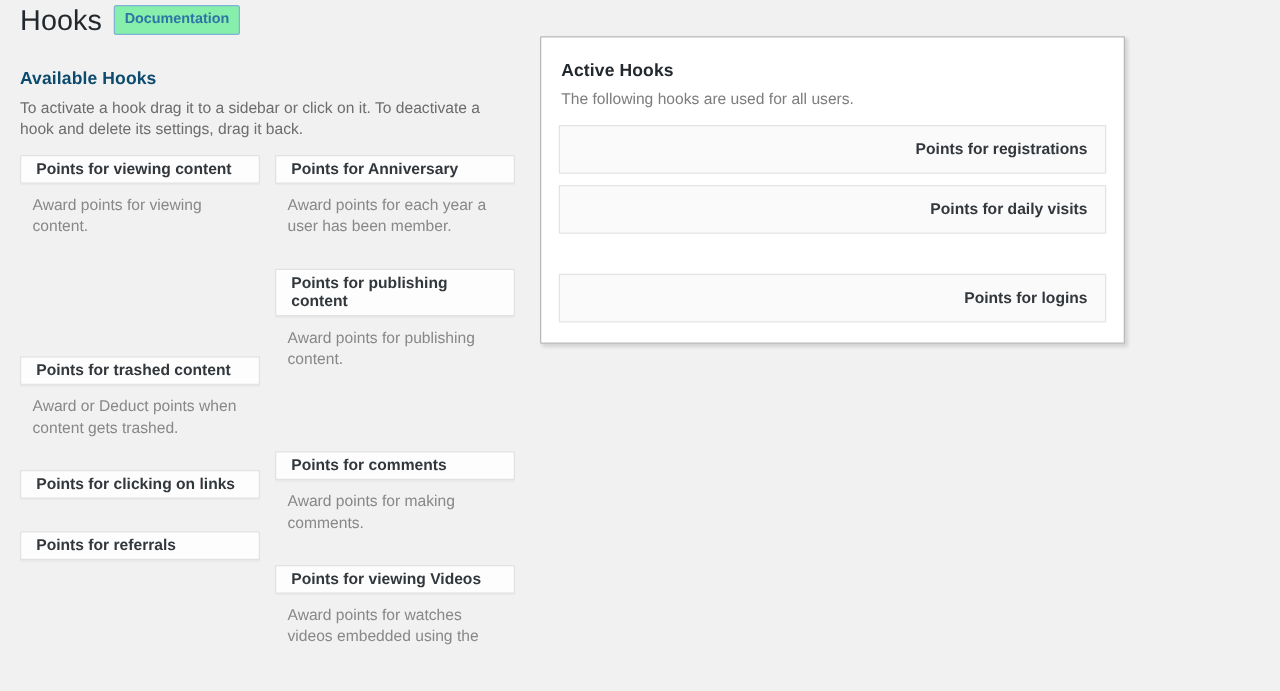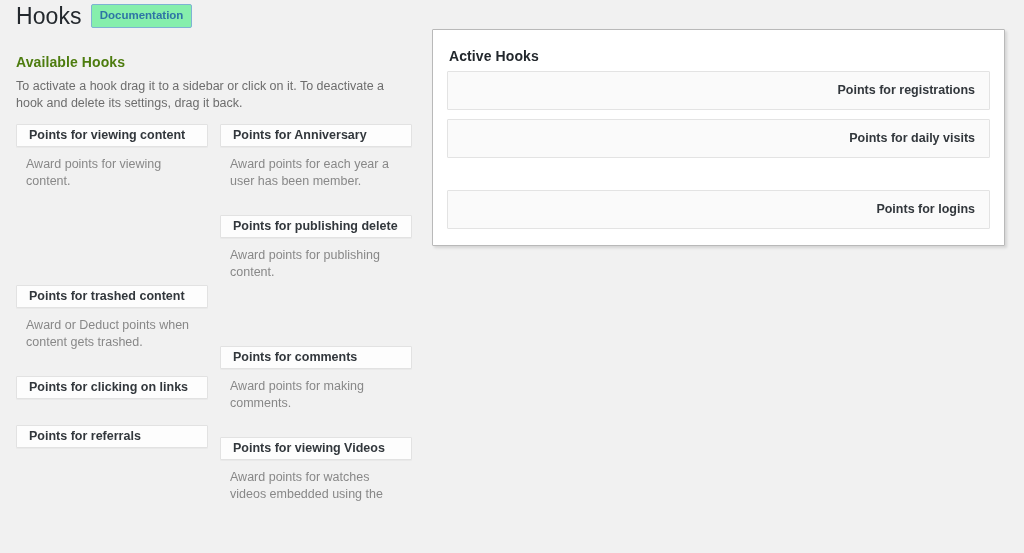--- a/index.html
+++ b/index.html
@@ -60,21 +60,21 @@
   .available-region {
     position: absolute;
     left: 16px;
     top: 54px;
     width: 396px;
   }
 
   .section-title {
     font-size: 14px;
     font-weight: 700;
-    color: #4d7c0f;
+    color: #0c4a6e;
     margin-bottom: 8px;
     letter-spacing: .1px;
   }
 
   .section-desc {
     font-size: 12.5px;
     color: #6d6d6d;
     line-height: 17px;
     width: 380px;
     margin-bottom: 12px;
@@ -125,21 +125,21 @@
   
   .spacer-86 { height: 86px; }
   .spacer-56 { height: 56px; }
   .spacer-16 { height: 16px; }
 
   
   .active-panel {
     position: absolute;
     left: 432px;
     top: 29px;
-    width: 573px;
+    width: 468px;
     background: #ffffff;
     border: 1px solid #b9b9b9;
     border-radius: 1px;
     padding: 18px 14px 16px 14px;
     box-shadow: 2px 2px 3px rgba(0,0,0,0.12);
   }
 
   .active-title {
     font-size: 14px;
     font-weight: 700;
@@ -221,21 +221,21 @@
       <div class="column">
 
         <div class="hook">
           <div class="hook-head">Points for Anniversary</div>
           <div class="hook-desc">Award points for each year a user has been member.</div>
         </div>
 
         <div class="spacer-16"></div>
 
         <div class="hook">
-          <div class="hook-head">Points for publishing delete</div>
+          <div class="hook-head">Points for publishing content</div>
           <div class="hook-desc">Award points for publishing content.</div>
         </div>
 
         <div class="spacer-56"></div>
 
         <div class="hook">
           <div class="hook-head">Points for comments</div>
           <div class="hook-desc">Award points for making comments.</div>
         </div>
 
@@ -245,19 +245,20 @@
           <div class="hook-head">Points for viewing Videos</div>
           <div class="hook-desc"><span>Award points for watches videos embedded using the </span></div>
         </div>
 
       </div>
     </div>
   </div>
 
   <div class="active-panel">
     <div class="active-title">Active Hooks</div>
+    <div class="active-desc">The following hooks are used for all users.</div>
 
     <div class="active-item">Points for registrations</div>
     <div class="active-item">Points for daily visits</div>
     <div class="active-item">Points for logins</div>
   </div>
 
 </div>
 
 </body></html>

